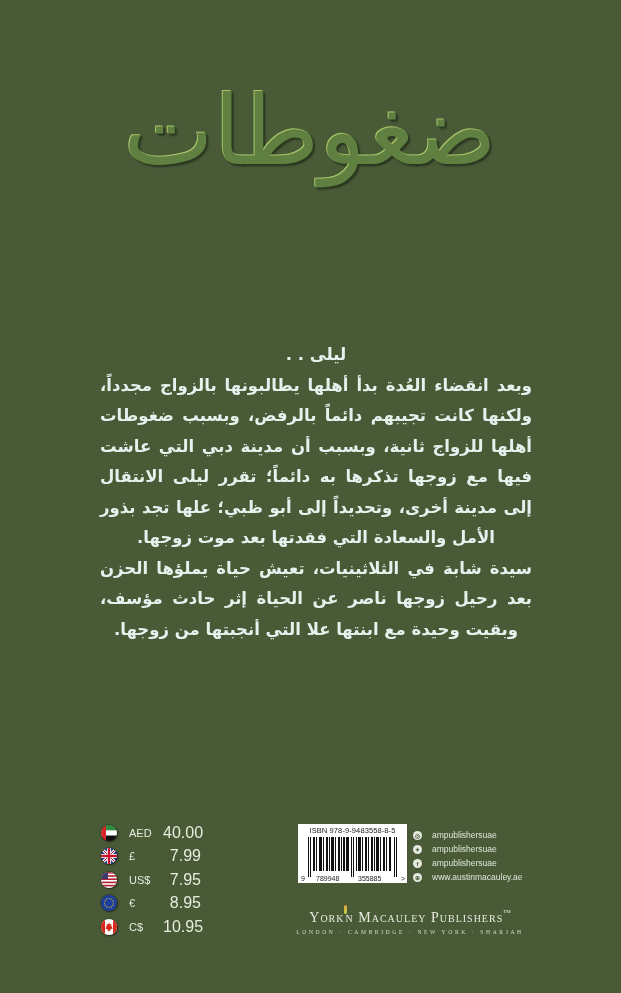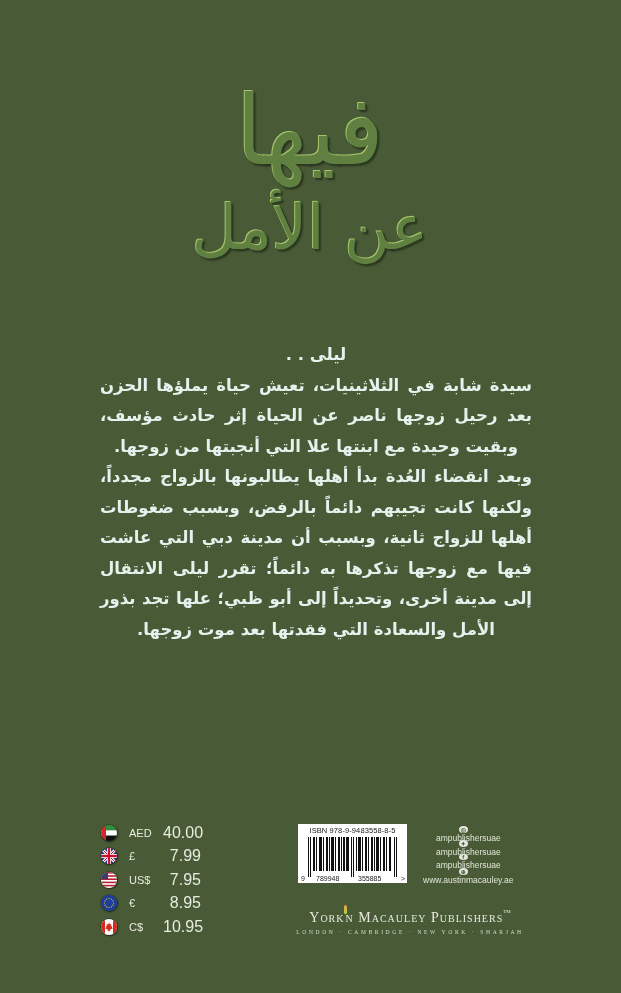--- a/index.html
+++ b/index.html
@@ -54,21 +54,21 @@
     background: #fff;
   }
   .isbn { position: absolute; top: 2px; left: 0; right: 0; text-align: center;
     font-family: "Liberation Sans", sans-serif; font-size: 7.5px; color: #222; letter-spacing: 0.1px; }
   .bars { position: absolute; left: 10px; top: 13px; width: 90px; height: 40px; }
   .bc-digits { position: absolute; bottom: 1px; left: 0; right: 0; font-family: "Liberation Sans", sans-serif; font-size: 7px; color: #222; }
   .bc-digits span { position: absolute; bottom: 0; background: #fff; padding: 0 1px; }
 
   
   .social { position: absolute; left: 413px; top: 826px; }
-  .social-row { display: flex; align-items: center; height: 14px; flex-direction: column; }
+  .social-row { display: flex; align-items: flex-end; height: 14px; }
   .s-icon {
     width: 9px; height: 9px; border-radius: 50%; background: #e6e9e0;
     display: inline-flex; align-items: center; justify-content: center;
     font-size: 6px; color: #485a36; font-weight: bold; font-family: "Liberation Sans", sans-serif;
   }
   .s-text { margin-left: 10px; color: #e1e6d8; font-family: "Liberation Sans", sans-serif; font-size: 8.5px; }
 
   
   .publisher { position: absolute; left: 285px; top: 905px; width: 250px; text-align: center; }
   .pub-name {
@@ -81,28 +81,27 @@
     letter-spacing: 2.6px; margin-top: 3px; white-space: nowrap; text-transform: uppercase;
   }
   .parrot { display: inline-block; width: 3px; height: 9px; background: linear-gradient(#e7a23a, #b8d24a); vertical-align: 8px; margin: 0 -1px; border-radius: 2px; }
 </style>
 </head>
 <body>
 
 <div class="cover">
 
   <div class="title-wrap">
-    <div class="title-main">فيها</div>
-    <div class="title-sub">عن الأمل</div>
+    <div class="title-main">ضغوطات</div>
   </div>
 
   <div class="blurb">
     <p class="center">ليلى . .</p>
+    <p class="just">وبعد انقضاء العُدة بدأ أهلها يطالبونها بالزواج مجدداً، ولكنها كانت تجيبهم دائماً بالرفض، وبسبب ضغوطات أهلها للزواج ثانية، وبسبب أن مدينة دبي التي عاشت فيها مع زوجها تذكرها به دائماً؛ تقرر ليلى الانتقال إلى مدينة أخرى، وتحديداً إلى أبو ظبي؛ علها تجد بذور الأمل والسعادة التي فقدتها بعد موت زوجها.</p>
     <p class="just">سيدة شابة في الثلاثينيات، تعيش حياة يملؤها الحزن بعد رحيل زوجها ناصر عن الحياة إثر حادث مؤسف، وبقيت وحيدة مع ابنتها علا التي أنجبتها من زوجها.</p>
-    <p class="just">وبعد انقضاء العُدة بدأ أهلها يطالبونها بالزواج مجدداً، ولكنها كانت تجيبهم دائماً بالرفض، وبسبب ضغوطات أهلها للزواج ثانية، وبسبب أن مدينة دبي التي عاشت فيها مع زوجها تذكرها به دائماً؛ تقرر ليلى الانتقال إلى مدينة أخرى، وتحديداً إلى أبو ظبي؛ علها تجد بذور الأمل والسعادة التي فقدتها بعد موت زوجها.</p>
   </div>
 
   <div class="prices">
     <div class="price-row">
       <span class="flag">
         <svg width="16" height="16" viewBox="0 0 16 16">
             <rect x="0" y="0" width="16" height="5.33" fill="#2f8f3f"></rect>
             <rect x="0" y="5.33" width="16" height="5.34" fill="#ffffff"></rect>
             <rect x="0" y="10.67" width="16" height="5.33" fill="#111"></rect>
             <rect x="0" y="0" width="5" height="16" fill="#d4262b"></rect>

